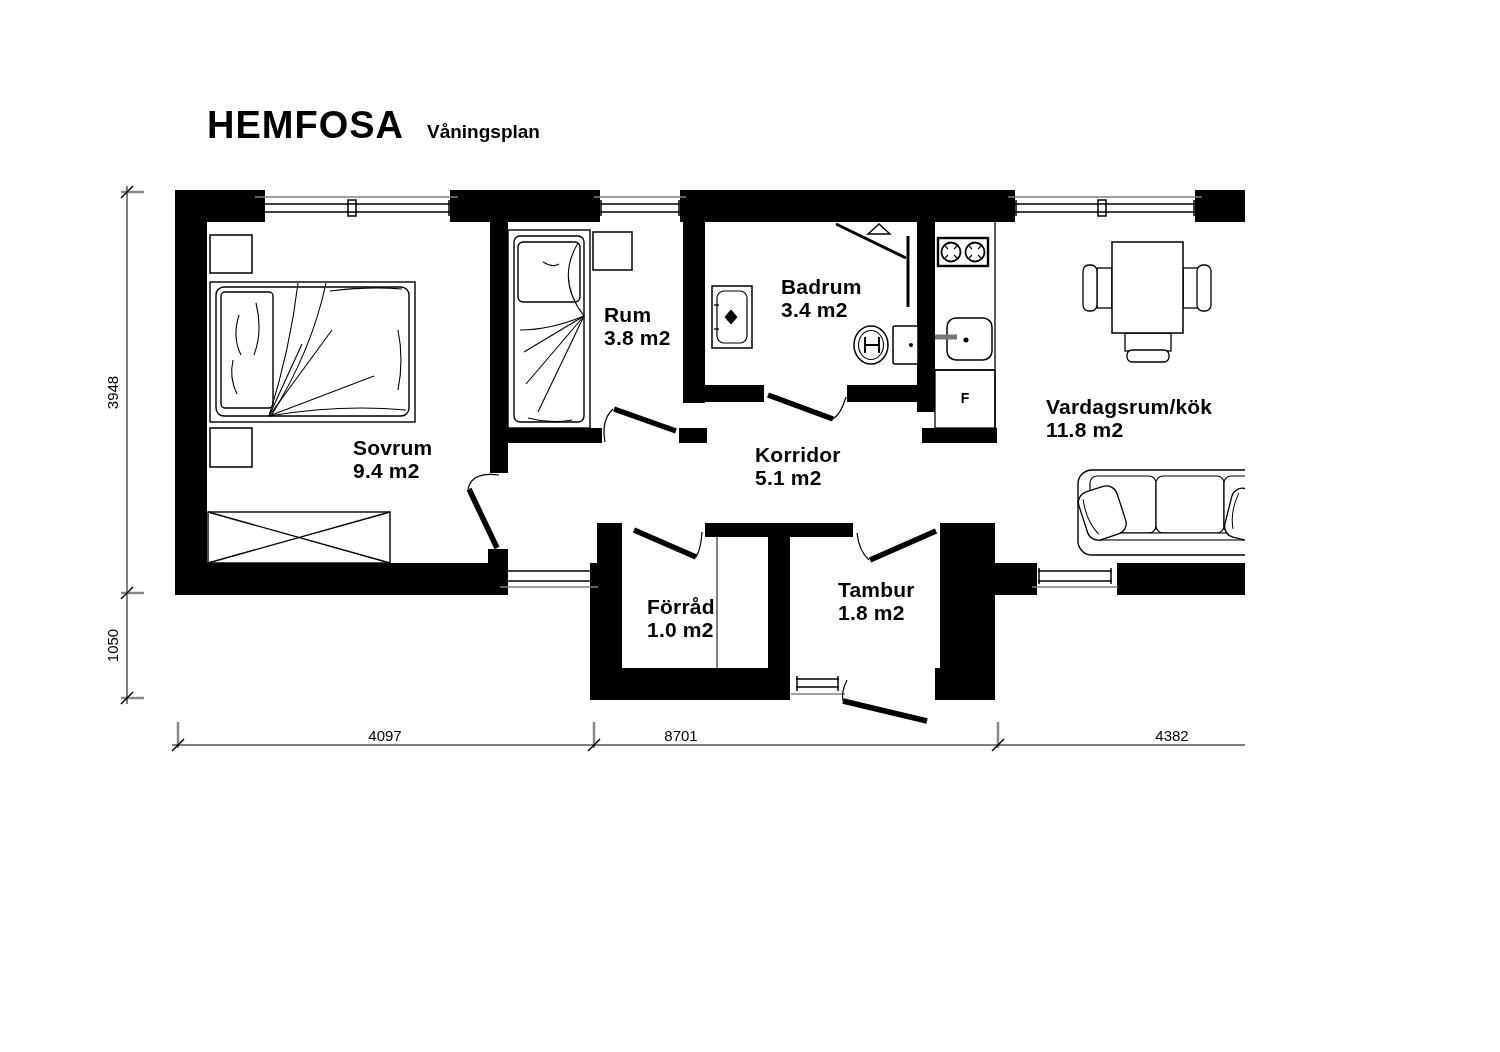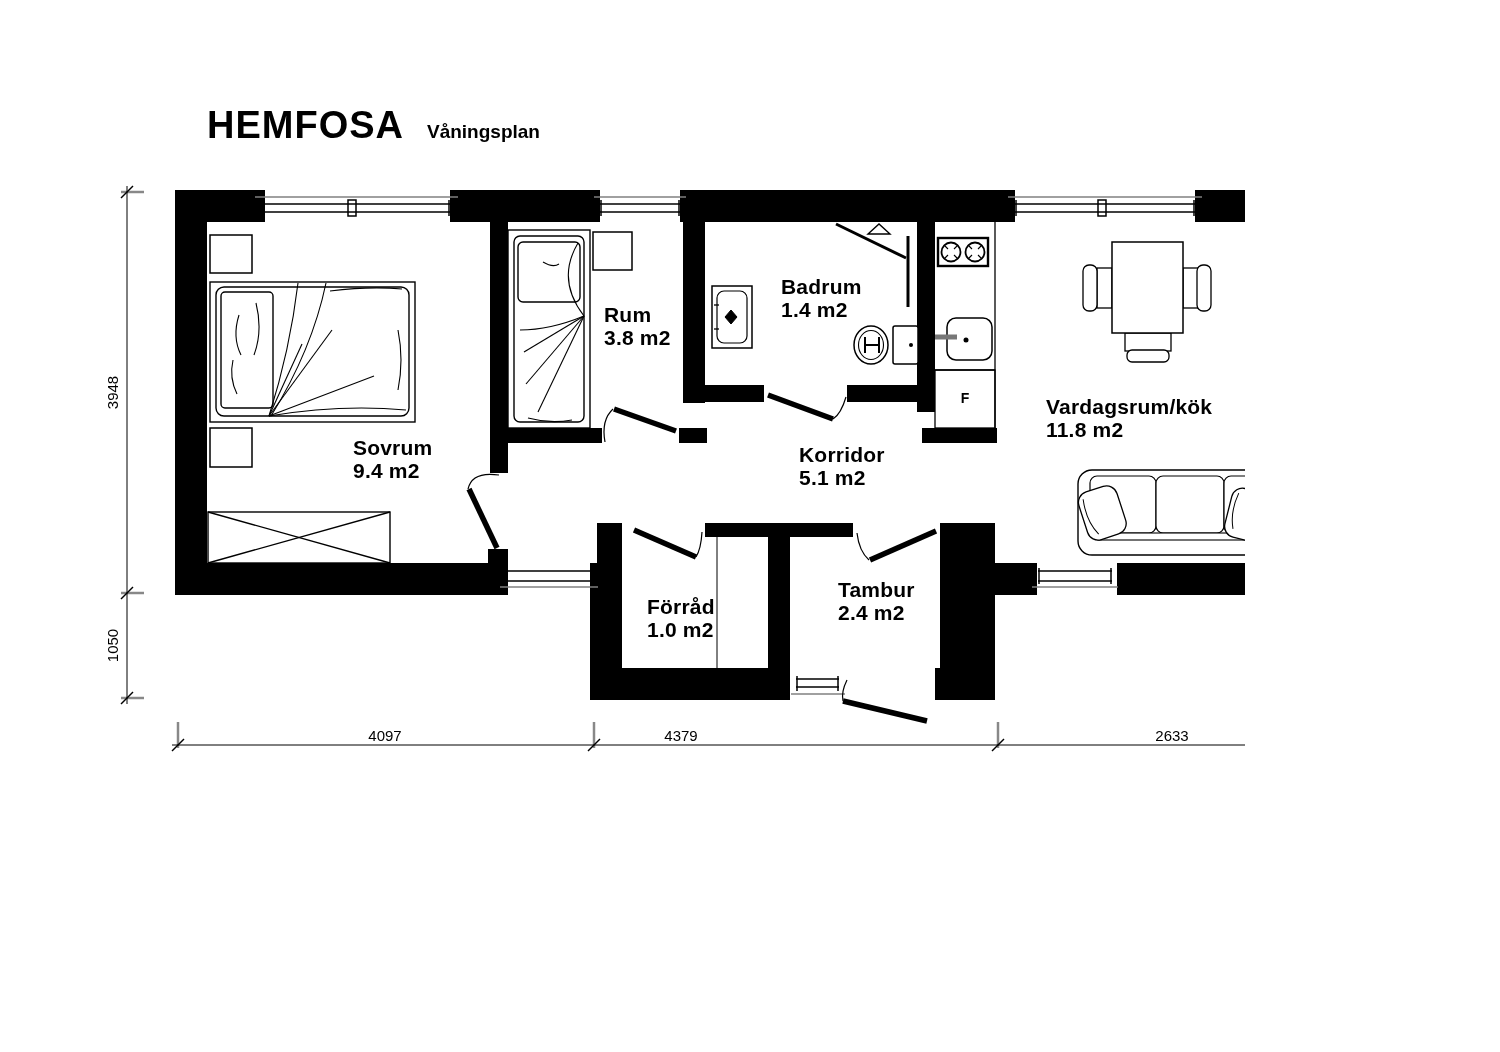--- a/index.html
+++ b/index.html
@@ -299,40 +299,40 @@
   <div class="lbl room-label" style="left:353px;top:436px;">
     <span style="display:block">Sovrum</span>
     <span style="display:block">9.4 m2</span>
   </div>
   <div class="lbl room-label" style="left:604px;top:303px;">
     <span style="display:block">Rum</span>
     <span style="display:block">3.8 m2</span>
   </div>
   <div class="lbl room-label" style="left:781px;top:275px;">
     <span style="display:block">Badrum</span>
-    <span style="display:block">1.4 m2</span>
-  </div>
-  <div class="lbl room-label" style="left:755px;top:443px;margin-left:44px;">
+    <span style="display:block">3.4 m2</span>
+  </div>
+  <div class="lbl room-label" style="left:755px;top:443px;">
     <span style="display:block">Korridor</span>
     <span style="display:block">5.1 m2</span>
   </div>
   <div class="lbl room-label" style="left:1046px;top:395px;">
     <span style="display:block">Vardagsrum/kök</span>
     <span style="display:block">11.8 m2</span>
   </div>
   <div class="lbl room-label" style="left:647px;top:571px;margin-top:24px;">
     <span style="display:block">Förråd</span>
     <span style="display:block">1.0 m2</span>
   </div>
   <div class="lbl room-label" style="left:838px;top:578px;">
     <span style="display:block">Tambur</span>
-    <span style="display:block">2.4 m2</span>
+    <span style="display:block">1.8 m2</span>
   </div>
 
   <div class="lbl fridge" style="left:950px;top:390px;width:30px;">F</div>
 
   <div class="lbl dim dim-vert" style="left:77px;top:384px;width:70px;">3948</div>
   <div class="lbl dim dim-vert" style="left:77px;top:637px;width:70px;">1050</div>
   <div class="lbl dim" style="left:335px;top:727px;width:100px;">4097</div>
-  <div class="lbl dim" style="left:631px;top:727px;width:100px;">4379</div>
-  <div class="lbl dim" style="left:1122px;top:727px;width:100px;">2633</div>
+  <div class="lbl dim" style="left:631px;top:727px;width:100px;">8701</div>
+  <div class="lbl dim" style="left:1122px;top:727px;width:100px;">4382</div>
 
 </div>
 
 </body></html>

